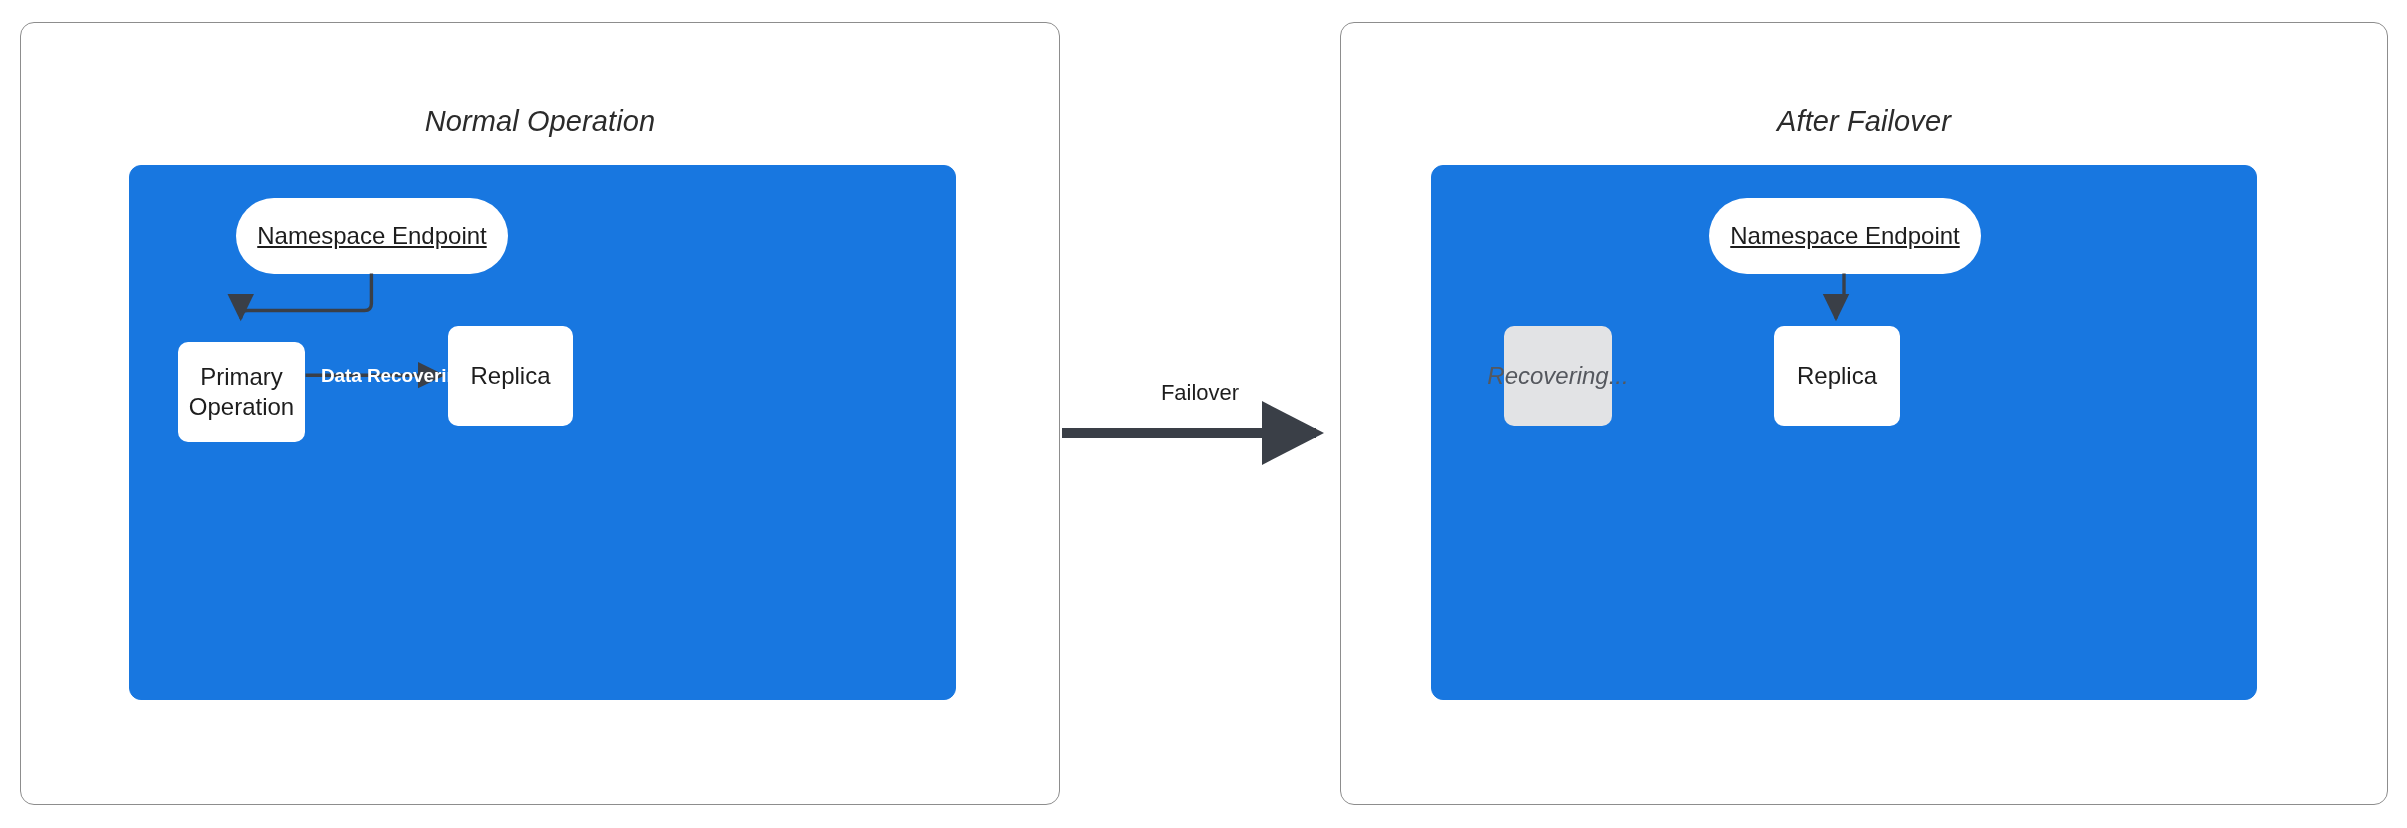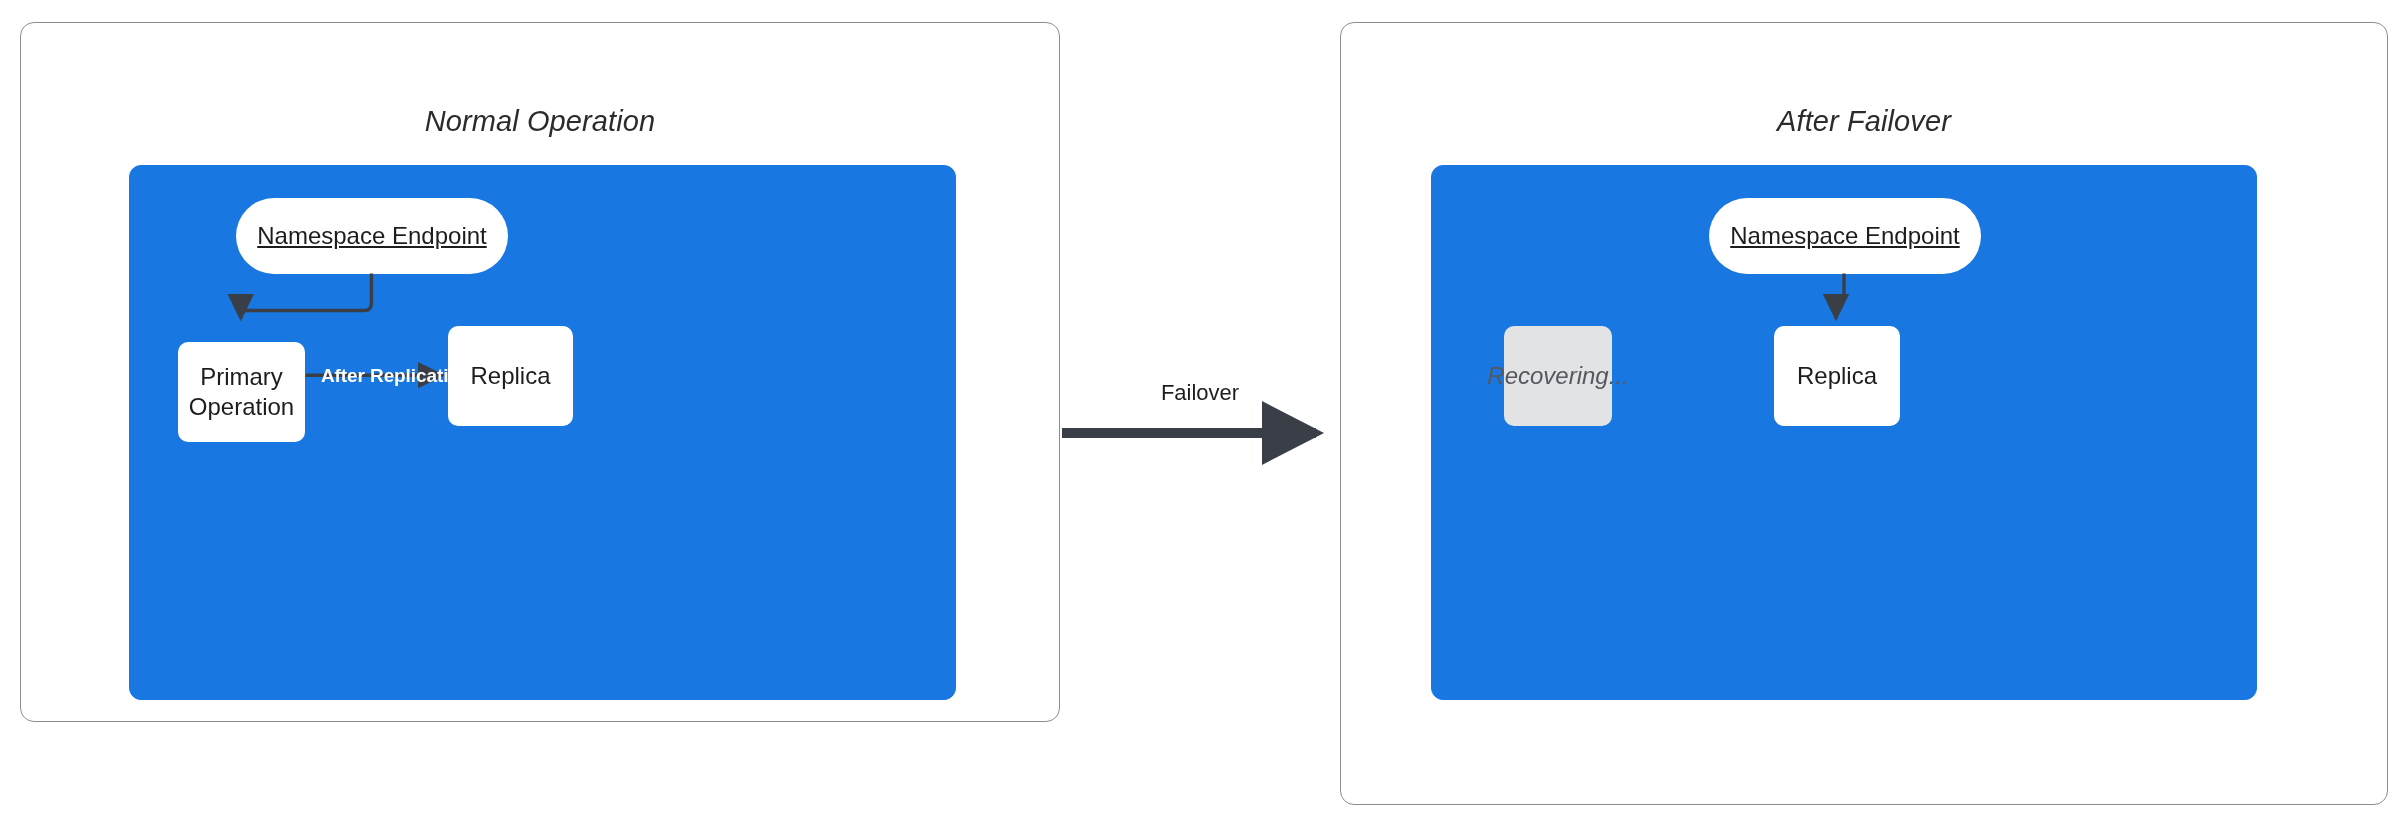--- a/index.html
+++ b/index.html
@@ -13,21 +13,21 @@
   #stage{position:relative;width:2407px;height:828px;background:#fff;}
 
   
   .panel{
     position:absolute;
     background:#ffffff;
     border:1.6px solid #8d8d8d;
     border-radius:14px;
     box-sizing:border-box;
   }
-  #panel-left{left:20px;top:22px;width:1040px;height:700px;padding-left:40px;}
+  #panel-left{left:20px;top:22px;width:1040px;height:783px;padding-left:40px;}
   #panel-right{left:1340px;top:22px;width:1048px;height:783px;}
 
   .panel-title{
     position:absolute;
     top:82px;left:0;width:100%;
     text-align:center;
     font-style:italic;
     font-size:29px;
     color:#2b2b2b;
     letter-spacing:0.1px;
@@ -136,21 +136,21 @@
           <marker id="ah-dark" markerWidth="9" markerHeight="9" refX="7.2" refY="4.5" orient="auto" markerUnits="strokeWidth">
             <path d="M0,0.6 L8,4.5 L0,8.4 z" fill="#3a3f47"></path>
           </marker>
         </defs>
 
         <path d="M242,108 L242,138 Q242,145 235,145 L118,145 Q111,145 111,152 L111,153" fill="none" stroke="#3a3f47" stroke-width="3.4" marker-end="url(#ah-dark)"></path>
 
         <path d="M176,210 L313,210" fill="none" stroke="#3a3f47" stroke-width="3.4" marker-end="url(#ah-dark)"></path>
       </svg>
 
-      <div class="edge-label" style="left:191px;top:199px;">After Replication</div>
+      <div class="edge-label" style="left:191px;top:199px;">Data Recovering</div>
     </div>
   </div>
 
   <div id="failover-wrap">
     <div id="failover-label">Failover</div>
     <svg width="280" height="110" viewBox="0 0 280 110" style="position:absolute;left:0;top:0;overflow:visible;">
       <defs>
         <marker id="ah-big" markerWidth="7" markerHeight="7" refX="5.4" refY="3.5" orient="auto" markerUnits="strokeWidth">
           <path d="M0,0.3 L6.2,3.5 L0,6.7 z" fill="#3a3f47"></path>
         </marker>

